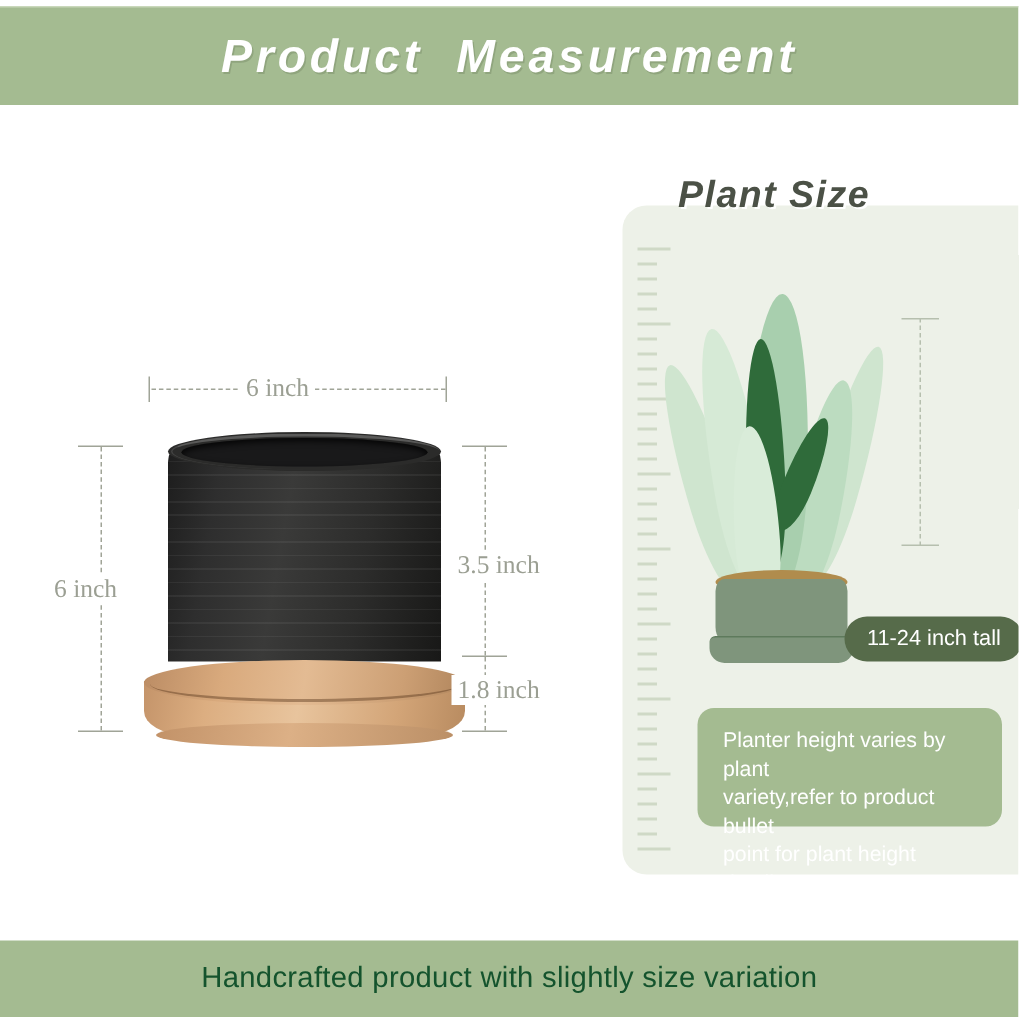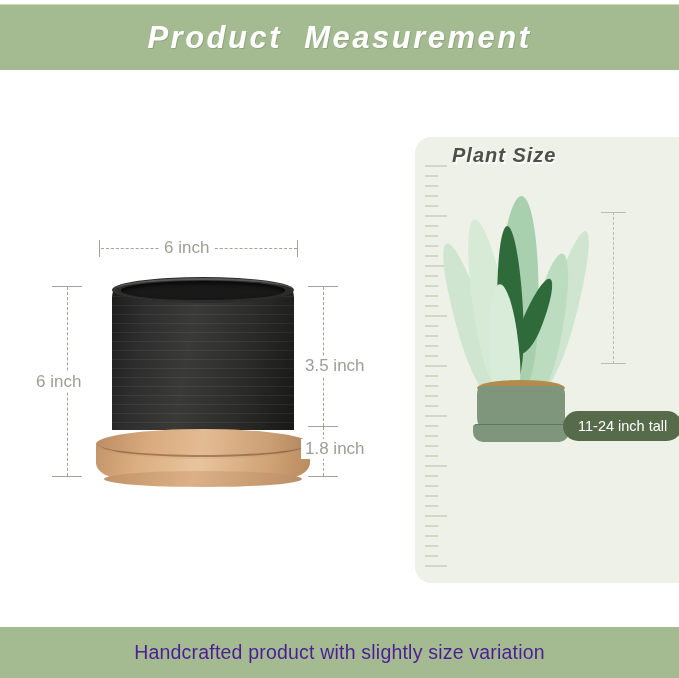--- a/index.html
+++ b/index.html
@@ -38,34 +38,35 @@
   .band-top .band-text {
     color: #ffffff;
     font-size: 31px;
     font-weight: bold;
     font-style: italic;
     letter-spacing: 2.5px;
     text-shadow: 1px 1px 0 rgba(120,140,105,0.45);
     white-space: pre;
   }
   .band-bottom .band-text {
-    color: #4c1d95;
+    color: #14532d;
     font-size: 19.5px;
     font-weight: normal;
     letter-spacing: 0.2px;
     white-space: pre;
   }
 
   
   .photo-area {
     position: absolute;
     left: 0;
-    top: 55px;
+    top: 66px;
     width: 408px;
     height: 558px;
+    font-family: Liberation Serif, serif;
   }
 
   
   .pot {
     position: absolute;
     left: 108px;
     top: 222px;
     width: 190px;
     height: 200px;
   }
@@ -212,28 +213,27 @@
     width: 264px;
     height: 446px;
     background: #edf1e8;
     border-radius: 16px 0 0 16px;
   }
   .plant-title {
     position: absolute;
     left: 452px;
     top: 116px;
     color: #4b5146;
-    font-size: 20px;
+    font-size: 25px;
     font-weight: bold;
     font-style: italic;
     letter-spacing: 1px;
     text-shadow: 1.5px 1.5px 0 rgba(255,255,255,0.95);
     white-space: pre;
     z-index: 4;
-    margin-top: 28px;
   }
 
   
   .ruler {
     position: absolute;
     left: 10px;
     top: 28px;
     width: 30px;
     height: 400px;
   }
@@ -464,19 +464,24 @@
   </div>
 
   <div class="height-measure">
     <div class="hm-cap" style="top:0;"></div>
     <div class="hm-line"></div>
     <div class="hm-cap" style="top:151px;"></div>
   </div>
 
   <div class="pill">11-24 inch tall</div>
 
+  <div class="note-box">
+    <div class="note-text">Planter height varies by plant</div>
+    <div class="note-text">variety,refer to product bullet</div>
+    <div class="note-text">point for plant height details.</div>
+  </div>
 </div>
 
 <div class="plant-title">Plant Size</div>
 
 <div class="band band-bottom">
   <span class="band-text">Handcrafted product with slightly size variation</span>
 </div>
 
 </body></html>

